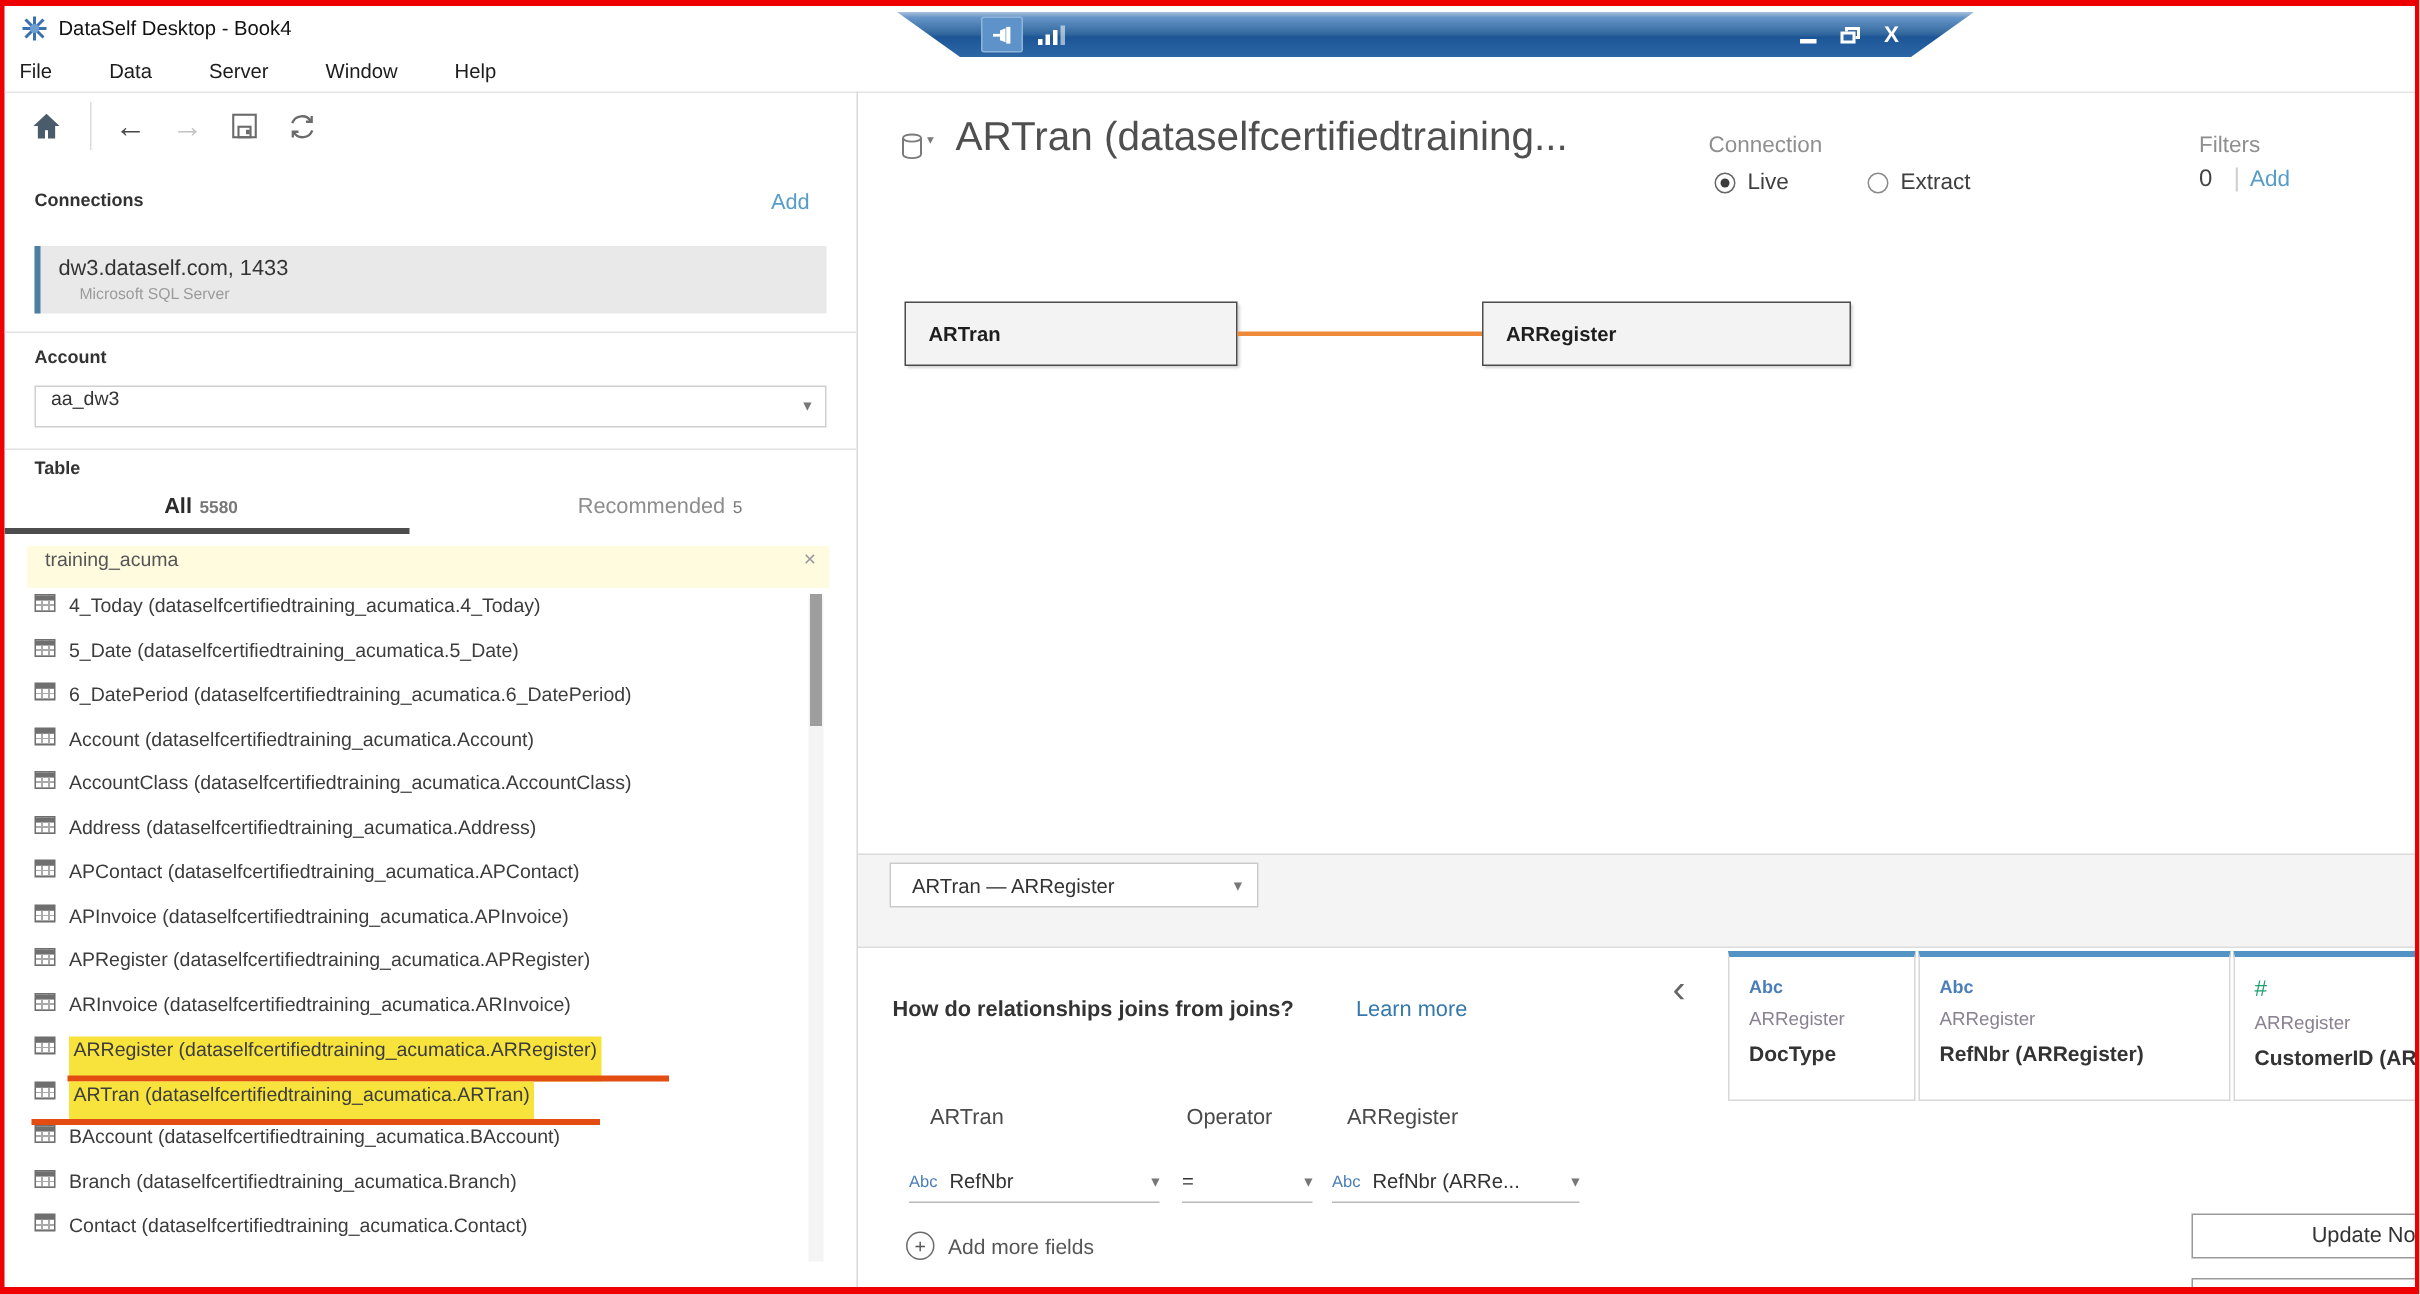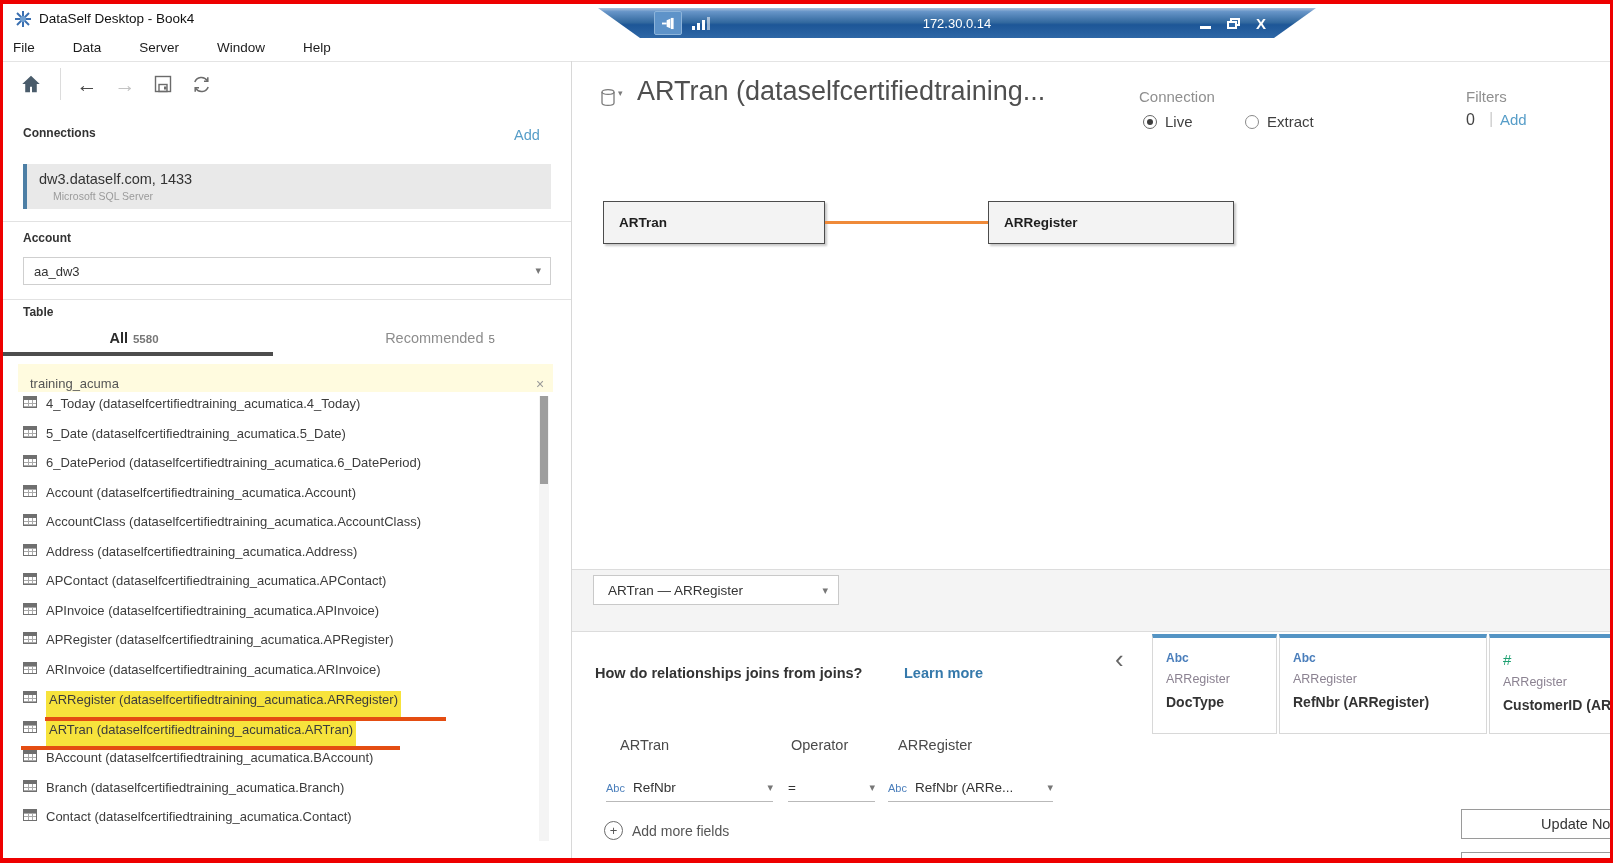--- a/index.html
+++ b/index.html
@@ -26,29 +26,29 @@
   .arrow.back{color:#4a4a4a;} .arrow.fwd{color:#c3c3c3;}
 
   
   .vline-sidebar{left:568px;top:57px;width:1px;bottom:0;background:#d8d8d8;}
   .sec-h{font-size:12px;font-weight:bold;color:#333;}
   .link{color:#569dc8;cursor:pointer;}
   .conn-card{left:20px;top:160px;width:528px;height:45px;background:#e9e9e9;border-left:4px solid #4d7fa5;box-sizing:border-box;padding:7px 0 0 12px;}
   .conn-name{font-size:14.5px;color:#333;}
   .conn-type{font-size:10.5px;color:#9b9b9b;margin:3px 0 0 14px;}
   .divider{left:0;width:568px;height:1px;background:#e2e2e2;}
-  .db-select{left:20px;top:253px;width:528px;height:28px;border:1px solid #cfcfcf;box-sizing:border-box;background:#fff;display:flex;align-items:center;padding-left:10px;font-size:13px;color:#333;}
+  .db-select{left:20px;top:253px;width:528px;height:28px;border:1px solid #cfcfcf;box-sizing:border-box;background:#fff;display:flex;padding-left:10px;font-size:13px;color:#333;}
   .db-caret{position:absolute;right:9px;top:6px;color:#777;font-size:11px;}
   .tabs{left:0;top:320px;width:568px;height:32px;display:flex;gap:44px;}
   .tab{flex:1;text-align:center;font-size:14.5px;padding-top:6px;cursor:pointer;}
   .tab .cnt{font-size:11.5px;color:#777;margin-left:5px;}
   .tab.active{font-weight:bold;color:#2b2b2b;}
   .tab.inactive{color:#8d8d8d;}
   .tab-underline{left:0;top:348px;width:270px;height:4px;background:#4d4d4d;}
-  .search-box{left:15px;top:360px;width:535px;height:28px;background:#fffbdf;box-sizing:border-box;display:flex;align-items:flex-end;}
+  .search-box{left:15px;top:360px;width:535px;height:28px;background:#fffbdf;box-sizing:border-box;display:flex;align-items:flex-start;}
   .search-box input{flex:1;background:transparent;border:none;outline:none;font:13px "Liberation Sans",sans-serif;color:#555;padding-left:12px;}
   .search-clear{width:26px;text-align:center;color:#999;font-size:14px;cursor:pointer;}
   .tlist{left:17px;top:392px;width:516px;}
   .trow{position:relative;height:29.5px;display:flex;cursor:pointer;}
   .tbl-ico{flex:0 0 14px;height:12px;margin:0 9px 0 3px;border:1px solid #6f6f6f;box-sizing:border-box;
     background:
       linear-gradient(#6f6f6f,#6f6f6f) 0 0/100% 3px no-repeat,
       repeating-linear-gradient(to bottom,transparent 0 2.5px,#a9a9a9 2.5px 3.5px),
       repeating-linear-gradient(to right,transparent 0 3.5px,#a9a9a9 3.5px 4.5px);}
   .trow .lbl{font-size:13px;color:#3c3c3c;white-space:nowrap;}
@@ -70,21 +70,21 @@
   .node{top:197px;height:43px;background:#f3f3f3;border:1px solid #4c4c4c;box-sizing:border-box;box-shadow:1.5px 1.5px 2px rgba(0,0,0,.22);display:flex;align-items:center;padding-left:15px;font-size:13.5px;font-weight:bold;color:#1e1e1e;}
   .edge{left:822px;top:217px;width:163px;height:3px;background:#ef8a39;}
 
   
   .band{left:569px;top:565px;width:1044px;height:63px;background:#f4f4f4;border-top:1px solid #dcdcdc;border-bottom:1px solid #dcdcdc;box-sizing:border-box;}
   .pair-select{left:590px;top:571px;width:246px;height:30px;background:#fff;border:1px solid #c9c9c9;box-sizing:border-box;display:flex;align-items:center;padding:0 10px 0 14px;font-size:13.5px;color:#333;cursor:pointer;}
   .pair-select .caret{margin-left:auto;color:#777;font-size:11px;}
 
   
   .question{left:592px;top:661px;font-size:14.5px;font-weight:bold;color:#333;}
-  .learn{left:901px;top:661px;font-size:14.5px;font-weight:bold;color:#3579ab;cursor:pointer;}
+  .learn{left:901px;top:661px;font-size:14.5px;font-weight:normal;color:#3579ab;cursor:pointer;}
   .col-h{top:733px;font-size:14.5px;color:#4a4a4a;}
   .field{top:770px;height:28px;border-bottom:1px solid #b9b9b9;box-sizing:border-box;display:flex;align-items:center;gap:8px;cursor:pointer;}
   .ftype{font-size:11px;color:#4a7ebb;}
   .fname{font-size:13.5px;color:#333;white-space:nowrap;}
   .field .caret{margin-left:auto;color:#777;font-size:11px;}
   .addmore{left:601px;top:817px;display:flex;align-items:center;gap:9px;font-size:14px;color:#555;cursor:pointer;}
   .plus-circle{width:17px;height:17px;border:1px solid #6b6b6b;border-radius:50%;display:flex;align-items:center;justify-content:center;font-size:13px;color:#555;line-height:1;}
   .collapse{left:1112px;top:642px;font-size:26px;color:#666;line-height:1;cursor:pointer;}
 
   
@@ -355,21 +355,20 @@
 
   <div class="abs upd-btn" style="top:805px">
     <span>Update Now</span>
   </div>
   <div class="abs upd-btn" style="top:848px">
     <span>Update Aut</span>
   </div>
 
   <div class="abs rdp">
     <div class="rdp-inner">
-      <span class="rdp-ip">172.30.0.14</span>
       <span class="pin-btn">
         <svg width="15" height="13" viewBox="0 0 16 14">
           <rect x="1" y="6" width="5" height="2" fill="#fff"></rect>
           <path d="M6 3.5 10 2v10L6 10.5z" fill="#fff"></path>
           <rect x="10.5" y="1" width="3" height="12" fill="#fff"></rect>
         </svg>
       </span>
       <span class="sig">
         <span style="height:4px"></span>
           <span style="height:7px"></span>

